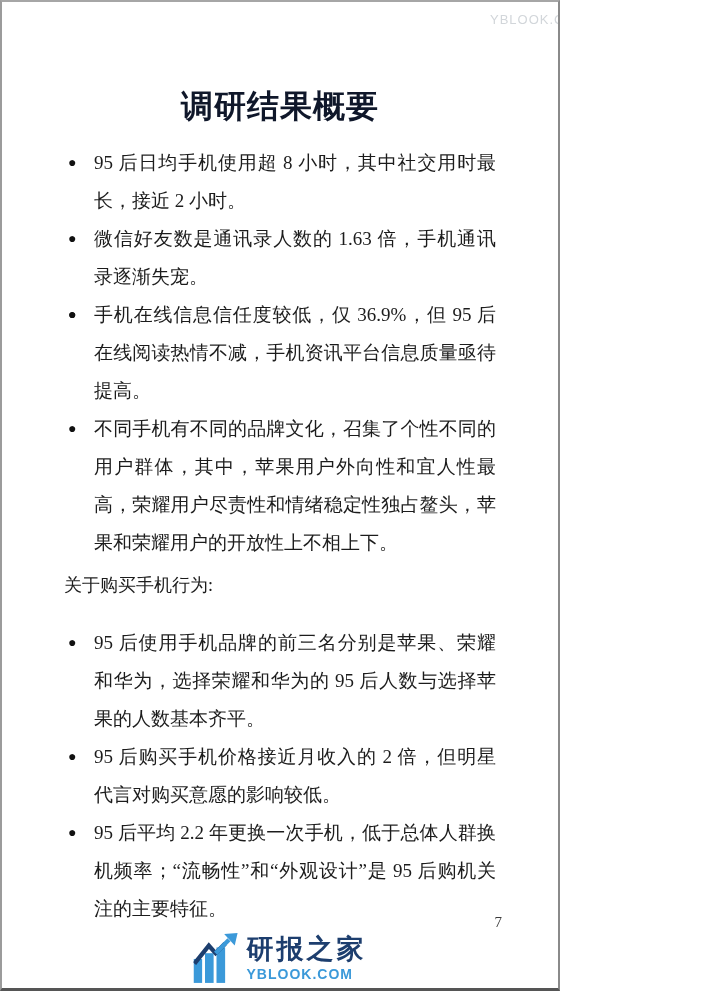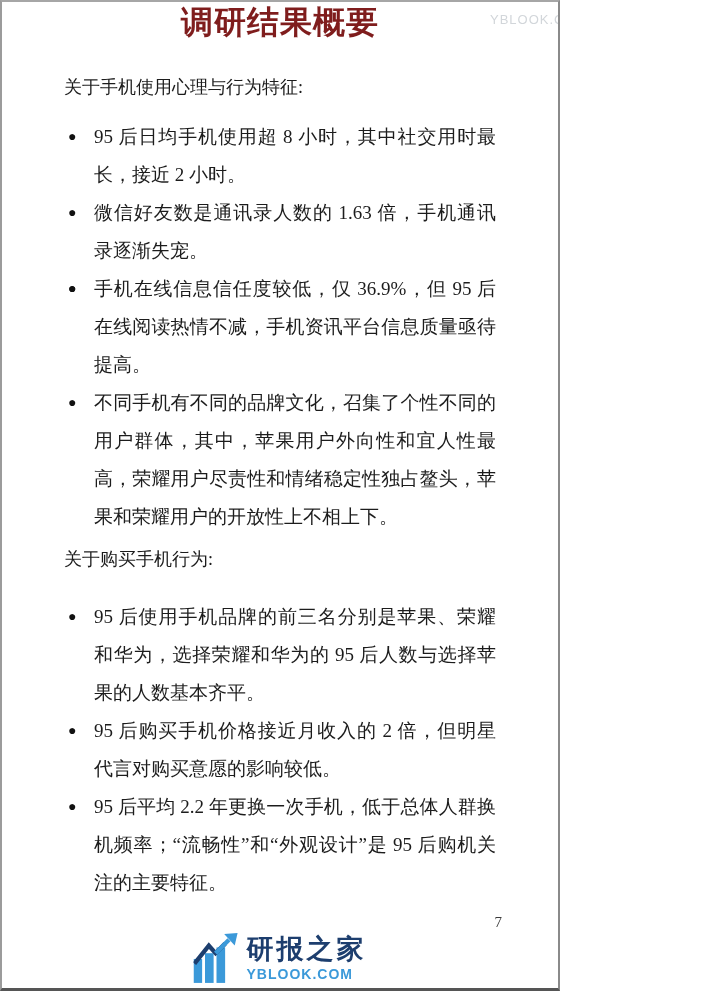--- a/index.html
+++ b/index.html
@@ -21,25 +21,26 @@
     position: absolute;
     top: 10px;
     left: 488px;
     font-family: "Liberation Sans", sans-serif;
     font-size: 13px;
     letter-spacing: 1px;
     color: #d2d6da;
   }
   h1.title {
     margin: 0;
+    padding-top: 84px;
     font-size: 32px;
     line-height: 40px;
     font-weight: bold;
     text-align: center;
-    color: #7f1d1d;
+    color: #0f172a;
     letter-spacing: 1px;
   }
   .content { margin: 0 62px; }
   .sec-h {
     margin: 32px 0 0 0;
     font-size: 18px;
     line-height: 26px;
     color: #1c1c1c;
   }
   .sec-h.h2 { margin-top: 10px; }
@@ -99,21 +100,20 @@
 <body>
 
 <div class="page">
 
   <div class="watermark">YBLOOK.COM</div>
 
   <h1 class="title">调研结果概要</h1>
 
   <div class="content">
 
-    <p class="sec-h">关于手机使用心理与行为特征:</p>
     <ul class="bullets">
       <li><span class="dot">●</span><span>95 后日均手机使用超 8 小时，其中社交用时最长，接近 2 小时。</span></li>
       <li><span class="dot">●</span><span>微信好友数是通讯录人数的 1.63 倍，手机通讯录逐渐失宠。</span></li>
       <li><span class="dot">●</span></li>
       <li><span class="dot">●</span><span>手机在线信息信任度较低，仅 36.9%，但 95 后在线阅读热情不减，手机资讯平台信息质量亟待提高。</span></li>
       <li><span class="dot">●</span><span>不同手机有不同的品牌文化，召集了个性不同的用户群体，其中，苹果用户外向性和宜人性最高，荣耀用户尽责性和情绪稳定性独占鳌头，苹果和荣耀用户的开放性上不相上下。</span></li>
     </ul>
 
     <p class="sec-h h2">关于购买手机行为:</p>
     <ul class="bullets second">

